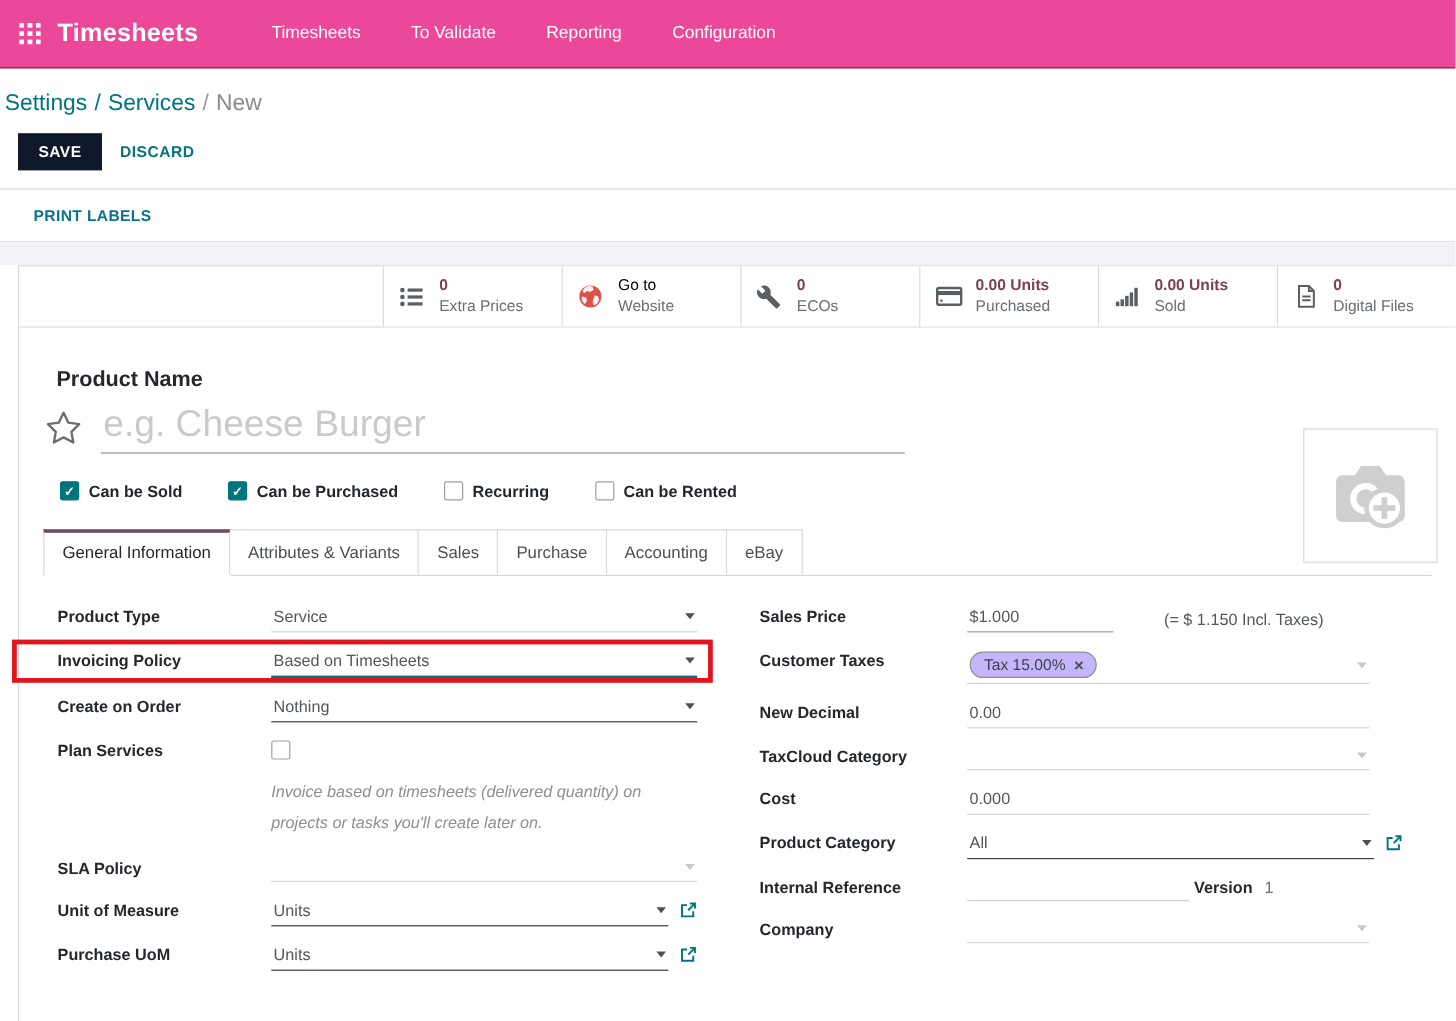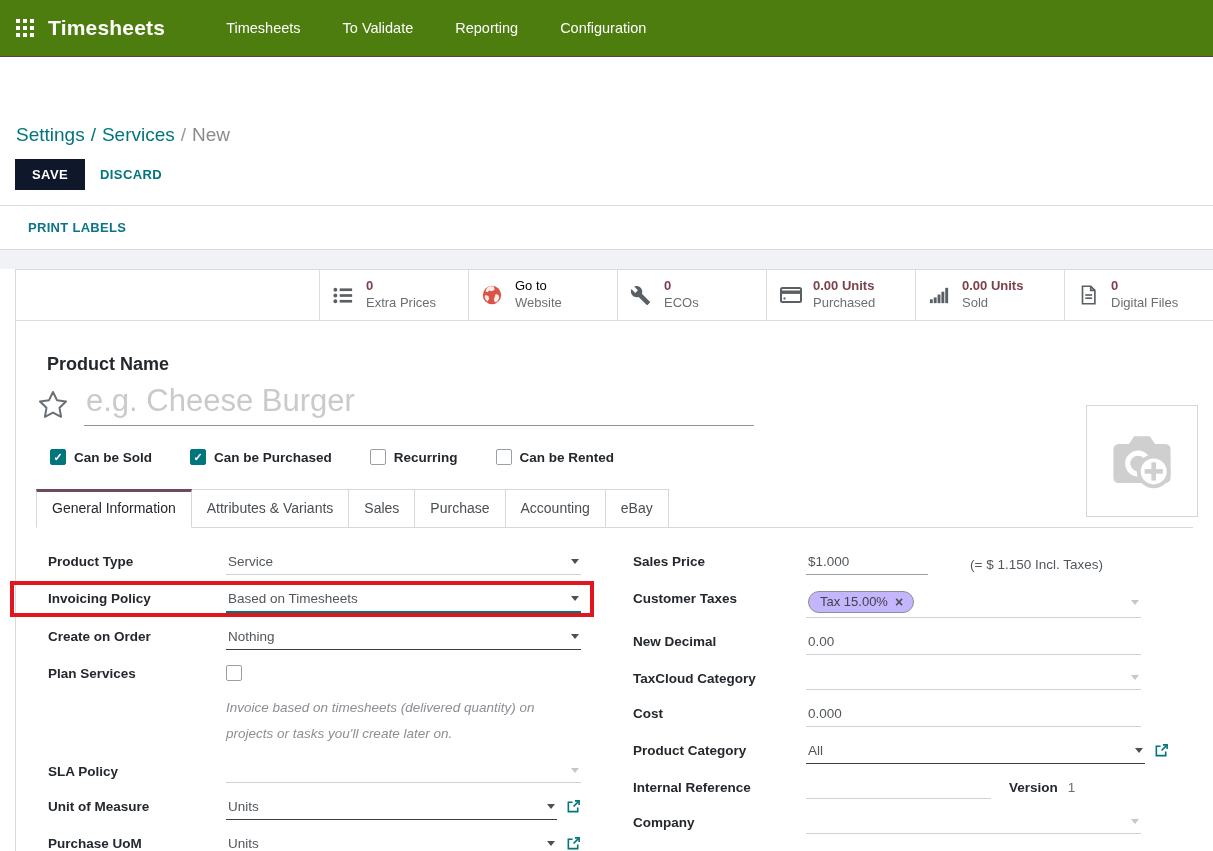--- a/index.html
+++ b/index.html
@@ -1,27 +1,27 @@
 <!DOCTYPE html>
 <html><head>
 <meta charset="utf-8">
 <style>
   * { margin:0; padding:0; box-sizing:border-box; }
   html,body { width:1213px; height:851px; overflow:hidden; background:#fff;
     font-family:"Liberation Sans", sans-serif; color:#32373d; }
 
   
-  .topnav { height:57px; background:#4d7c0f; border-bottom:1px solid #5a3d51;
+  .topnav { height:57px; background:#ec4899; border-bottom:1px solid #5a3d51;
     display:flex; align-items:center; color:#fff; }
   .grid-icon { margin:0 14px 0 16px; display:flex; align-items:center; cursor:pointer; }
   .app-title { font-size:21px; font-weight:bold; margin-right:40px; letter-spacing:.2px; }
   .nav-item { font-size:14.5px; padding:0 21px; height:57px; display:flex; align-items:center; cursor:pointer; }
 
   
-  .breadcrumb { padding:19px 0 0 16px; font-size:19px;margin-top:48px; }
+  .breadcrumb { padding:19px 0 0 4px; font-size:19px; }
   .bc-link { color:#00757d; cursor:pointer; }
   .bc-sep { color:#00757d; padding:0 6px; }
   .bc-sep.muted { color:#9a9a9a; }
   .bc-current { color:#8b8b8b; }
   .actions { padding:13px 0 0 15px; display:flex; align-items:center; }
   .btn-save { background:#0f172a; color:#fff; border:none; font-weight:bold; font-size:13px;
     padding:8px 17px; letter-spacing:.4px; cursor:pointer; font-family:inherit; }
   .btn-discard { background:none; border:none; color:#00757d; font-weight:bold; font-size:13px;
     margin-left:15px; letter-spacing:.4px; cursor:pointer; font-family:inherit; }
   .divider { border-top:1px solid #d9dbde; margin-top:15px; }
@@ -92,21 +92,21 @@
   .red-annotation { position:absolute; left:-26px; right:-13px; top:-8px; bottom:-4px;
     border:4px solid #e1151d; pointer-events:none; }
   .help-text { margin-left:190px; width:345px; font-size:13.5px; font-style:italic; color:#8b8f94;
     line-height:1.9; margin-bottom:16px; margin-top:2px; }
   .sp-wrap { display:flex; align-items:center; flex:1; }
   .fld.short { flex:none; width:122px; }
   .price-note { font-size:13.5px; color:#52575c; margin-left:42px; padding-top:2px; }
   .tag-pill { display:inline-flex; align-items:center; border:1px solid #8a9096; border-radius:12px;
     padding:2px 10px 3px 11px; font-size:13px; color:#3f444a; background:#c4b5fd; }
   .tag-x { font-weight:bold; margin-left:7px; color:#4a4f54; cursor:pointer; font-size:14px; line-height:1; }
-  .ver { display:flex; align-items:flex-start; margin-left:18px; padding-top:2px; }
+  .ver { display:flex; align-items:flex-start; margin-left:4px; padding-top:2px; }
   .ver-label { font-size:13.5px; font-weight:bold; color:#24282d; }
   .ver-val { font-size:13.5px; color:#6a6f74; margin-left:10px; }
   .fld.ref { flex:none; width:185px; }
   .spacer-flex { flex:1; }
 </style>
 </head>
 <body>
 
 <header class="topnav">
   <span class="grid-icon">

